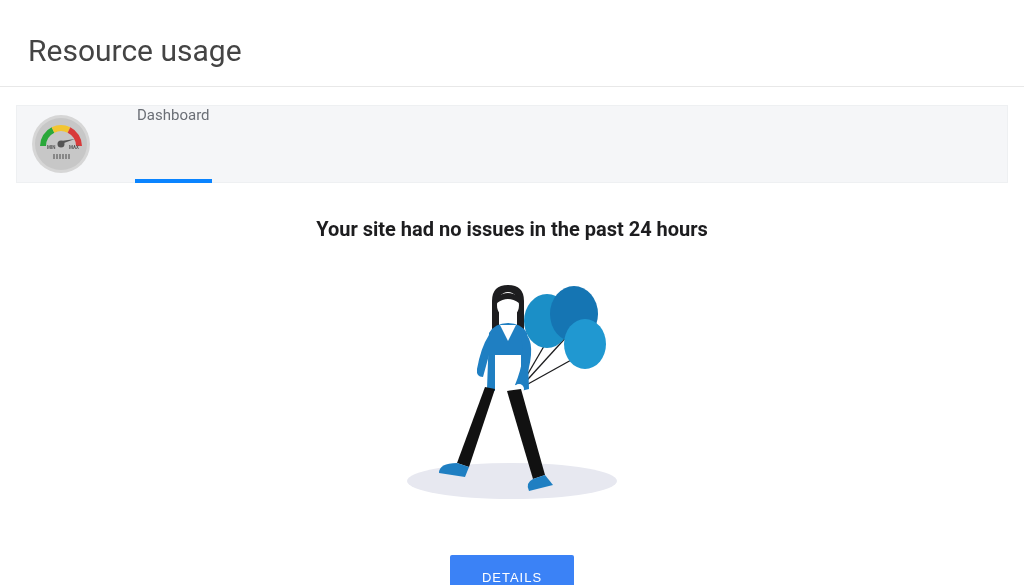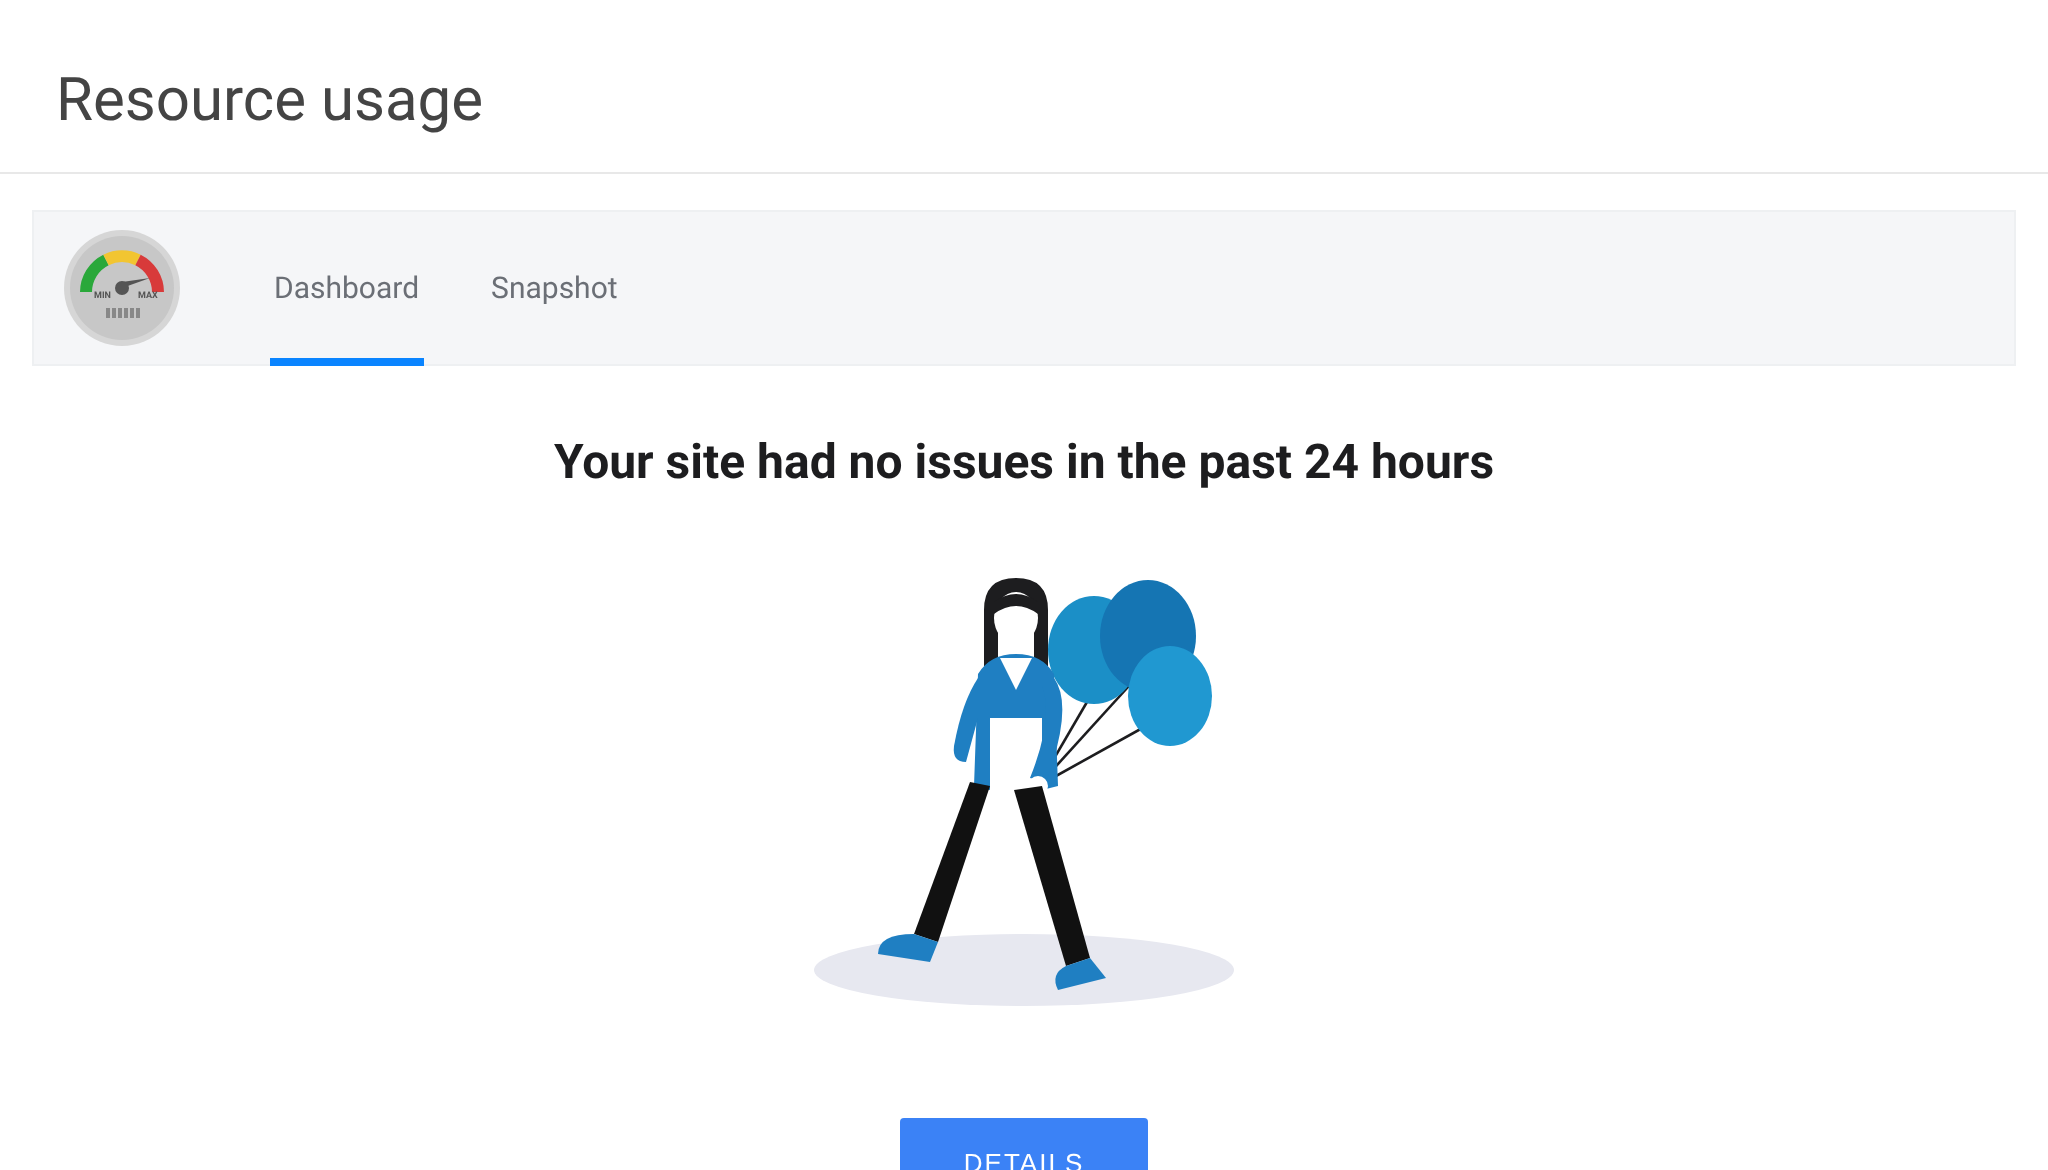--- a/index.html
+++ b/index.html
@@ -42,42 +42,41 @@
       justify-content: center;
     }
     .tabs {
       display: flex;
       gap: 36px;
       height: 100%;
       margin-left: 12px;
     }
     .tab {
       display: flex;
-      align-items: center;
       color: #6b6f76;
       font-size: 15px;
       cursor: pointer;
       position: relative;
       height: 100%;
     }
     .tab.active::after {
       content: "";
       position: absolute;
       left: -2px;
       right: -2px;
       bottom: -1px;
       height: 4px;
       background: #0a84ff;
     }
     .main-content {
       text-align: center;
       padding-top: 34px;
     }
     .status-heading {
-      font-size: 24px;
+      font-size: 20px;
       font-weight: 700;
       color: #1d1d1f;
     }
     .illustration {
       margin: 18px auto 0 auto;
       width: 270px;
     }
     .details-button {
       display: inline-block;
       margin-top: 42px;
@@ -117,23 +116,20 @@
         <rect x="31" y="40" width="2" height="5"></rect>
         <rect x="34" y="40" width="2" height="5"></rect>
         <rect x="37" y="40" width="2" height="5"></rect>
       </g>
     </svg>
   </div>
   <div class="tabs">
     <div class="tab active">
       <span>Dashboard</span>
     </div>
-    <div class="tab">
-      <span>Snapshot</span>
-    </div>
   </div>
 </nav>
 
 <main class="main-content">
   <h2 class="status-heading">Your site had no issues in the past 24 hours</h2>
 
   <div class="illustration">
     <svg viewBox="0 0 270 250" width="270" height="250">
 
       <ellipse cx="135" cy="222" rx="105" ry="18" fill="#e7e8f0"></ellipse>

